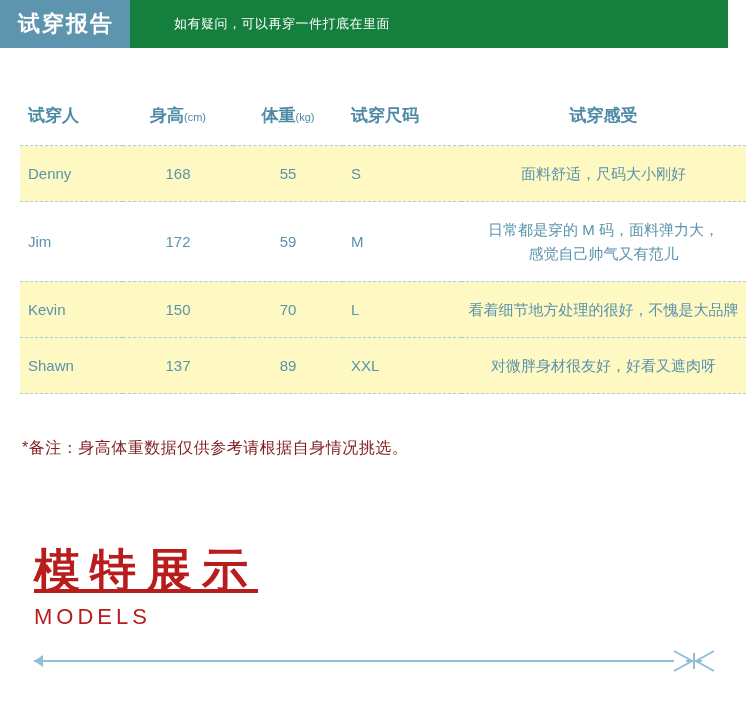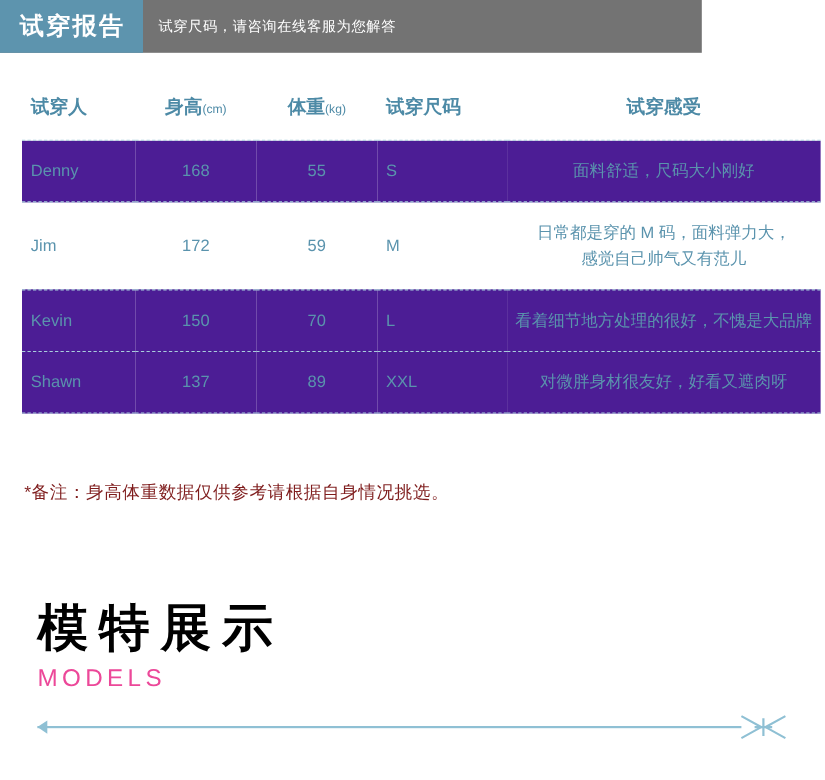--- a/index.html
+++ b/index.html
@@ -18,25 +18,26 @@
     position: relative;
     width: 750px;
     height: 709px;
   }
 
   
   .header {
     position: absolute;
     left: 0;
     top: 0;
-    width: 638px;
+    width: 728px;
     height: 48px;
-    background: #737373;
+    background: #15803d;
     display: flex;
     align-items: center;
+    gap: 30px;
   }
   .header-badge {
     height: 48px;
     background: #5d94ae;
     color: #ffffff;
     font-size: 22px;
     font-weight: bold;
     letter-spacing: 2px;
     display: flex;
     align-items: center;
@@ -47,21 +48,21 @@
     font-size: 13px;
     color: #ffffff;
     margin-left: 14px;
     letter-spacing: 0.5px;
   }
 
   
   .table-wrap {
     position: absolute;
     left: 20px;
-    top: 80px;
+    top: 98px;
     width: 710px;
   }
   table.report {
     width: 710px;
     border-collapse: collapse;
     table-layout: fixed;
   }
   table.report th, table.report td {
     border-top: 1px dashed #a8cddc;
     border-bottom: 1px dashed #a8cddc;
@@ -79,21 +80,21 @@
   table.report thead th .unit {
     font-size: 11px;
     font-weight: normal;
   }
   table.report tbody td {
     padding: 16px 0;
     font-size: 15px;
     line-height: 1.55;
   }
   table.report tbody tr.alt td {
-    background: #4c1d95;
+    background: #fef9c3;
   }
   .col-name   { width: 95px;  text-align: left !important; padding-left: 8px !important;}
   .col-height { width: 110px; }
   .col-weight { width: 110px; }
   .col-size   { width: 110px; text-align: left !important; padding-left: 8px !important;}
   .col-feel   { width: 285px; }
   thead .col-name { text-align: left !important; padding-left: 8px !important; }
   thead .col-size { text-align: left !important; padding-left: 8px !important; }
 
   .cell-multi span { display: block; }
@@ -110,27 +111,28 @@
   
   .models {
     position: absolute;
     left: 34px;
     top: 545px;
     width: 690px;
   }
   .models-title-cn {
     font-size: 46px;
     font-weight: bold;
-    color: #000000;
+    color: #b91c1c;
     letter-spacing: 10px;
     line-height: 1.1;
+    text-decoration: underline;
   }
   .models-title-en {
     font-size: 22px;
-    color: #ec4899;
+    color: #b91c1c;
     letter-spacing: 4px;
     margin-top: 8px;
   }
   .divider {
     position: absolute;
     left: 34px;
     top: 650px;
     width: 682px;
     height: 22px;
   }
@@ -160,21 +162,21 @@
     height: 22px;
   }
 </style>
 </head>
 <body>
 
 <div class="page">
 
   <div class="header">
     <div class="header-badge">试穿报告</div>
-    <div class="header-note">试穿尺码，请咨询在线客服为您解答</div>
+    <div class="header-note">如有疑问，可以再穿一件打底在里面</div>
   </div>
 
   <div class="table-wrap">
     <table class="report">
       <thead>
         <tr>
           <th class="col-name">
             <span>试穿人</span>
           </th>
           <th class="col-height">

